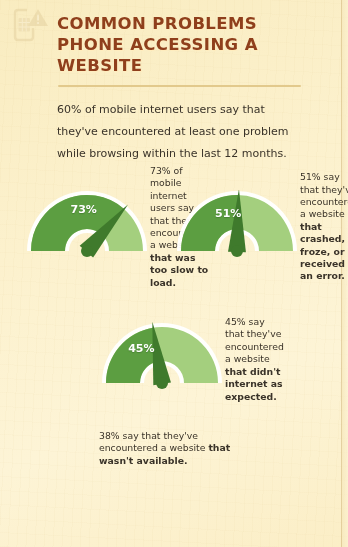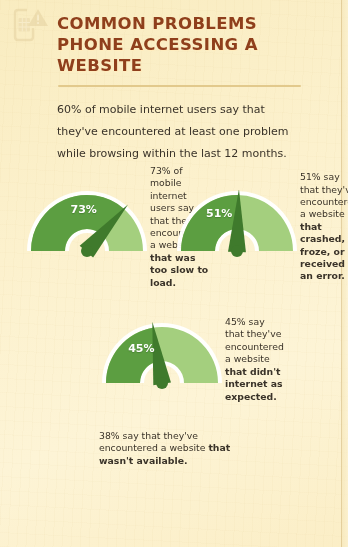--- a/index.html
+++ b/index.html
@@ -127,21 +127,21 @@
       </div>
       <div class="cell">
         <div class="gauge">
           <svg width="126" height="70" viewBox="0 0 126 70">
               <path d="M 3 60.99999999999999 A 60 60 0 1 1 123 61 L 81 61 A 18 18 0 1 0 45 61 Z" fill="#ffffff" opacity="0.95"></path>
               <path d="M 7 60.99999999999999 A 56 56 0 0 1 119 61 L 85 61 A 22 22 0 0 0 41 61 Z" fill="#a4cf7e"></path>
               <path d="M 7 60.99999999999999 A 56 56 0 0 1 64.75900250837519 5.027632619519032 L 63.69103669971882 39.010855671953905 A 22 22 0 0 0 41 61 Z" fill="#5c9e41"></path>
               <path d="M 64.94746706284396 -0.9694067426753605 L 71.916730564243 62.221440151908745 L 54.024169704979876 61.65914377414868 Z" fill="#3f7a2c"></path>
               <circle cx="63" cy="61" r="6" fill="#3f7a2c"></circle>
             </svg>
-          <span class="gval" style="left: 32px; top: 17.8882px;">51%</span>
+          <span class="gval" style="left: 41px; top: 17.8882px;">51%</span>
         </div>
         <div class="cap">
           <span>51% say that they've encountered a website </span><b>that crashed, froze, or received an error.</b>
         </div>
       </div>
     </div>
 
     <div class="gap-row"></div>
 
     <div class="row">

